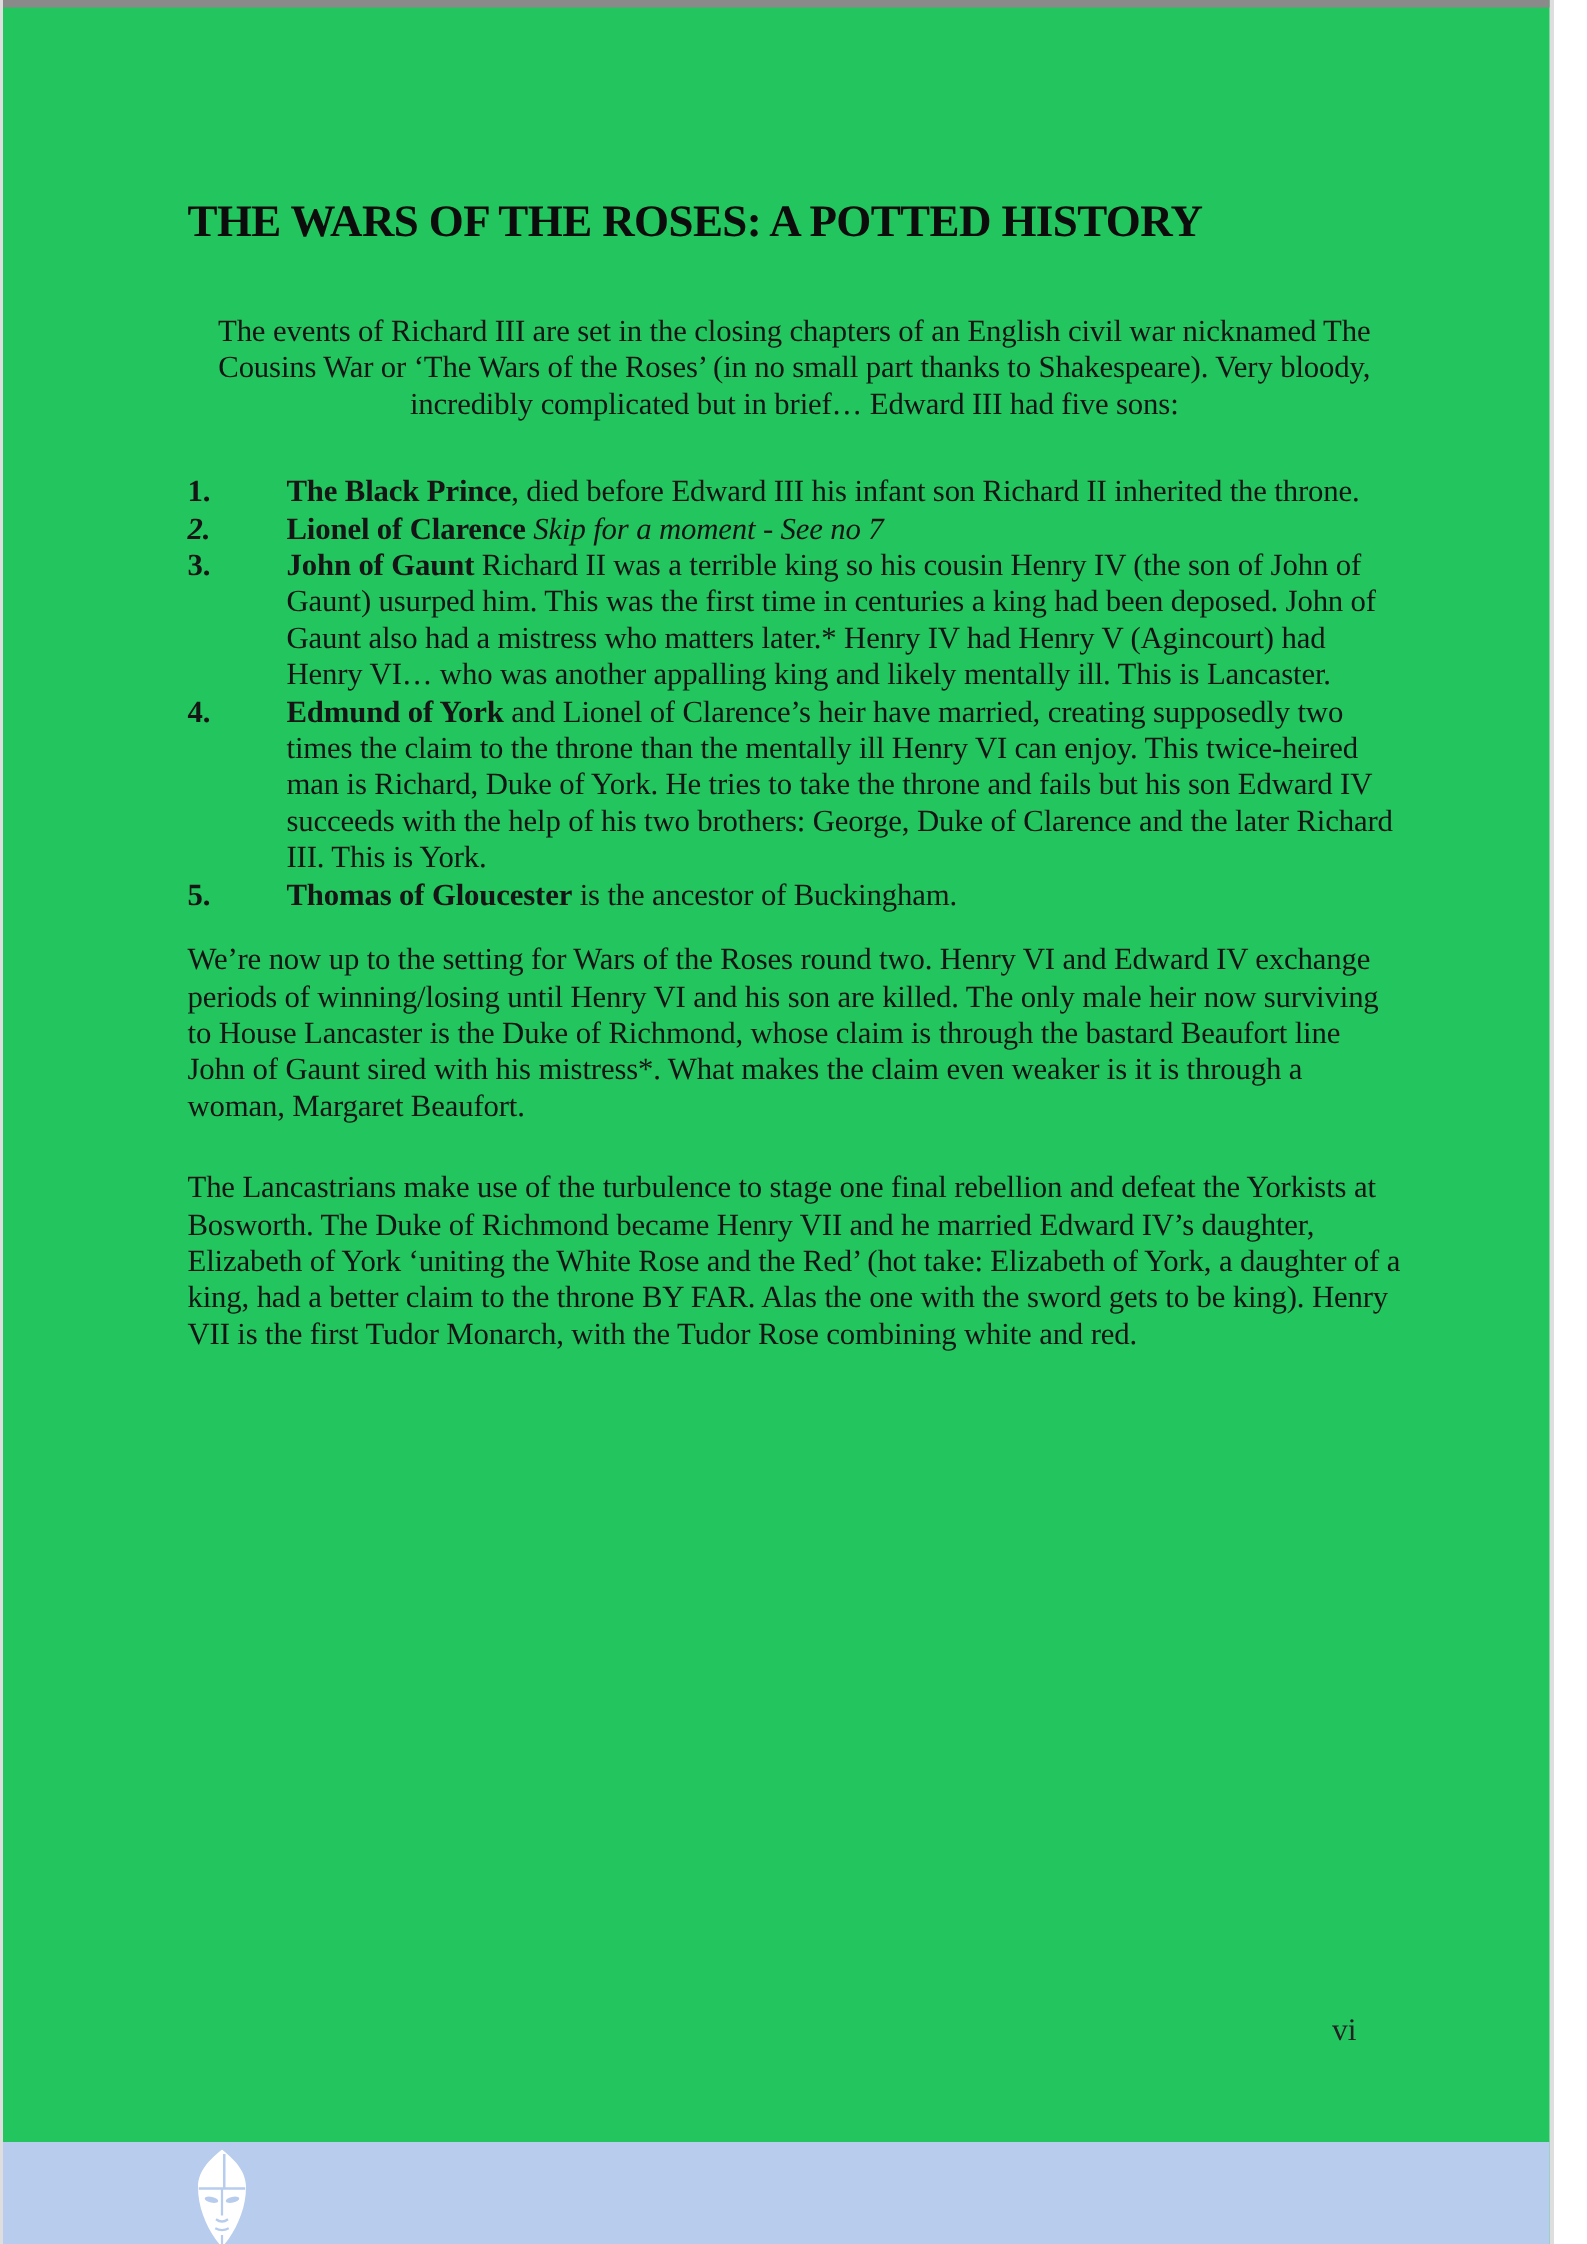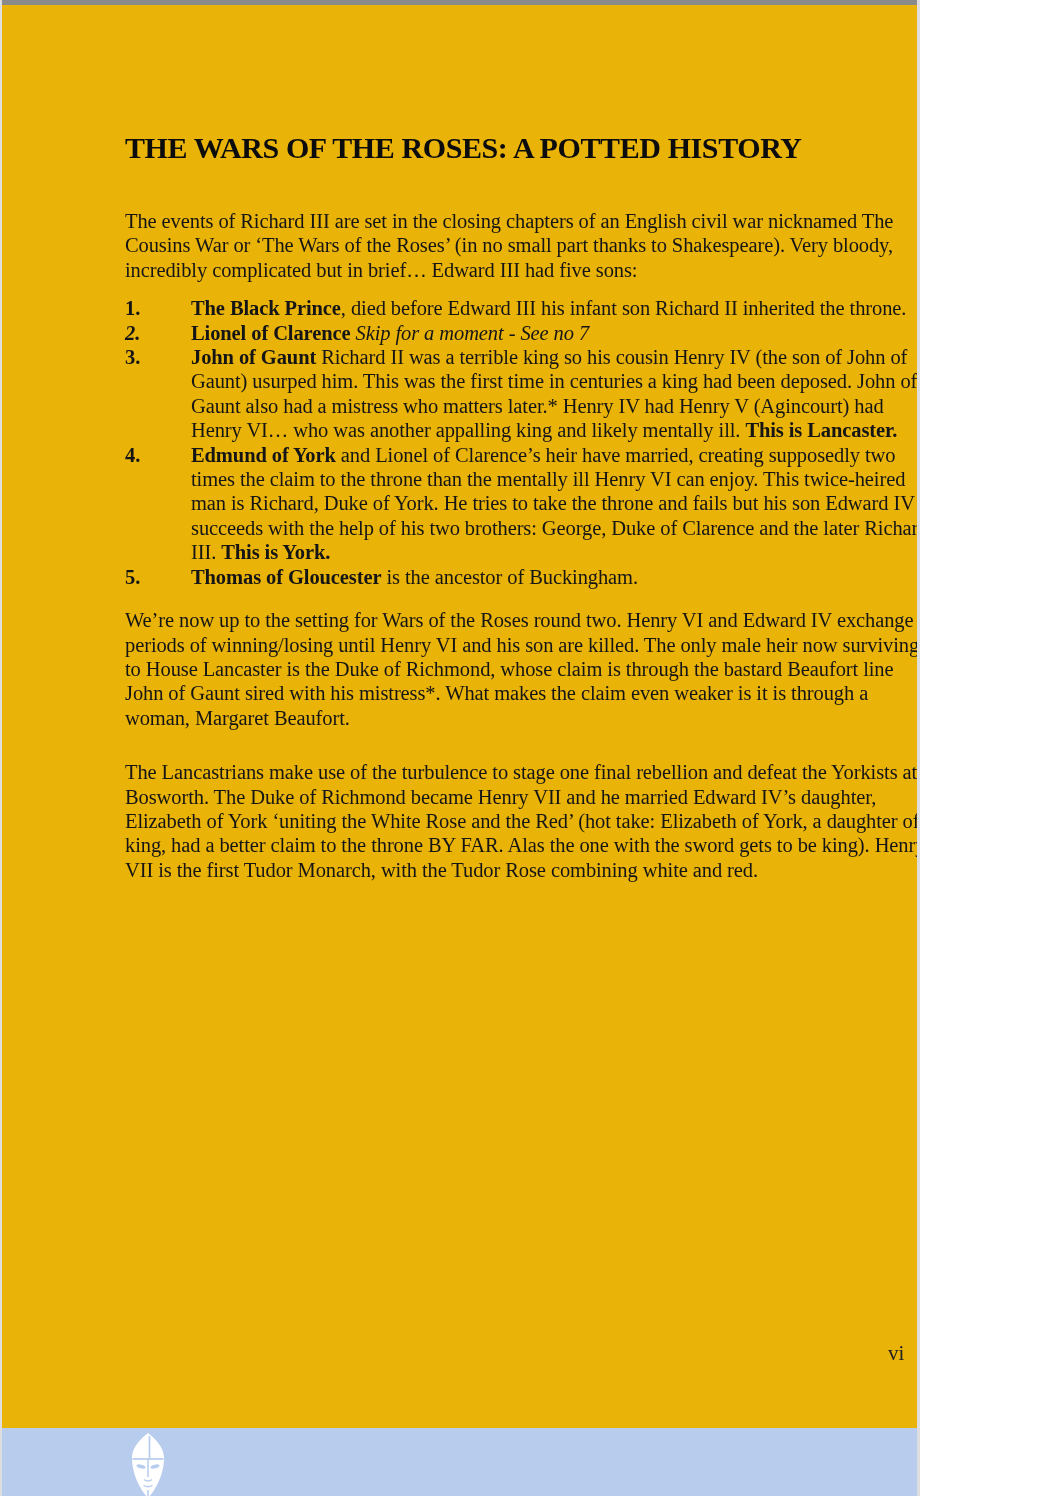--- a/index.html
+++ b/index.html
@@ -8,22 +8,22 @@
     --ink:#151515;
     --border:#dedede;
   }
   html,body{margin:0;padding:0;background:#fff;}
   body{
     width:1058px;height:1496px;
     font-family:"Liberation Serif","DejaVu Serif",serif;
     color:var(--ink);
   }
   .page{
-    position:relative;width:920px;height:1496px;
-    background:#eab308;box-sizing:border-box;
+    position:relative;width:1036px;height:1496px;
+    background:#22c55e;box-sizing:border-box;
     border-left:2px solid var(--border);
     border-right:3px solid var(--border);
     overflow:hidden;
   }
   .top-bar{
     position:absolute;top:0;left:-2px;right:-3px;height:5px;
     background:var(--bar);
   }
   .content{
     position:absolute;left:123px;top:0;width:809px;
@@ -33,34 +33,34 @@
     font-size:30px;line-height:34px;
     font-weight:bold;color:#0c0c0c;
     letter-spacing:-0.4px;
     white-space:nowrap;
   }
   .para{
     margin:0 0 30px 0;
     font-size:20.5px;line-height:24.4px;
     letter-spacing:-0.1px;
   }
-  .para.intro{margin-bottom:14px;}
+  .para.intro{margin-bottom:34px;text-align:center;}
   .list{margin:0 0 19px 0;}
   .list-item{
     display:flex;
     font-size:20.5px;line-height:24.4px;
     letter-spacing:-0.1px;
   }
   .list-item .num{
     width:66px;flex:0 0 66px;
     font-weight:bold;
   }
   .list-item .body{flex:1;}
   .list-item .lead{font-weight:bold;}
-  .list-item .tail-bold{font-weight:bold;}
+  .list-item .tail-bold{font-weight:normal;}
   .italic{font-style:italic;}
   .page-number{
     position:absolute;top:1341px;left:886px;
     font-size:21px;color:#222;
   }
   .footer{
     position:absolute;bottom:0;left:-2px;right:-3px;height:68px;
     background:var(--band);
     overflow:hidden;
   }

